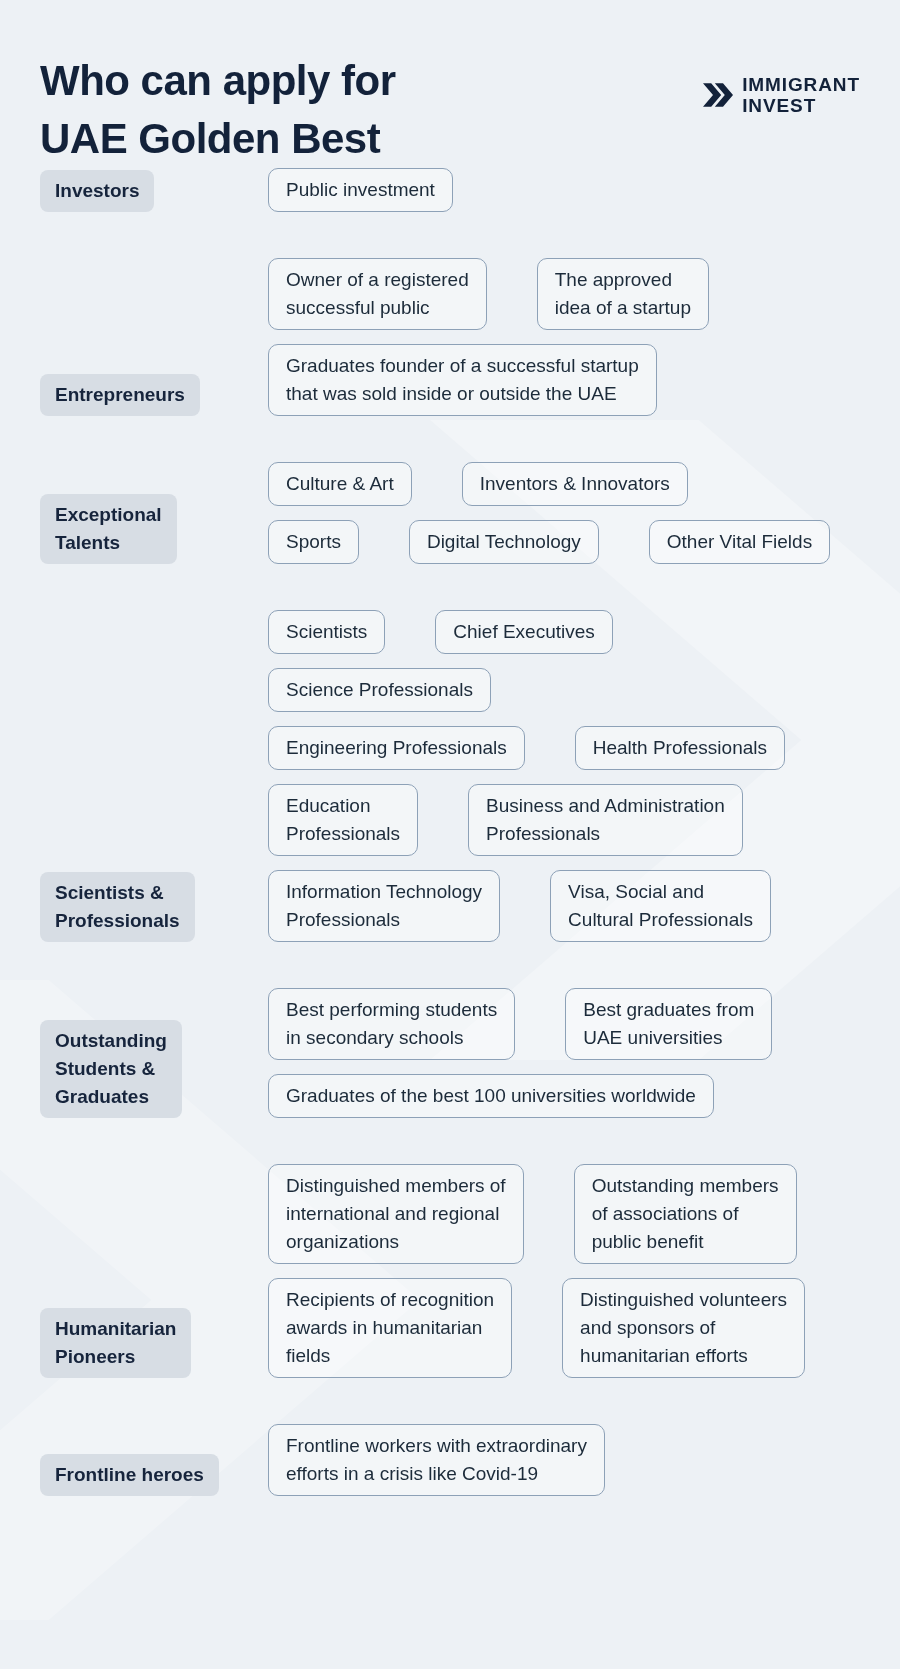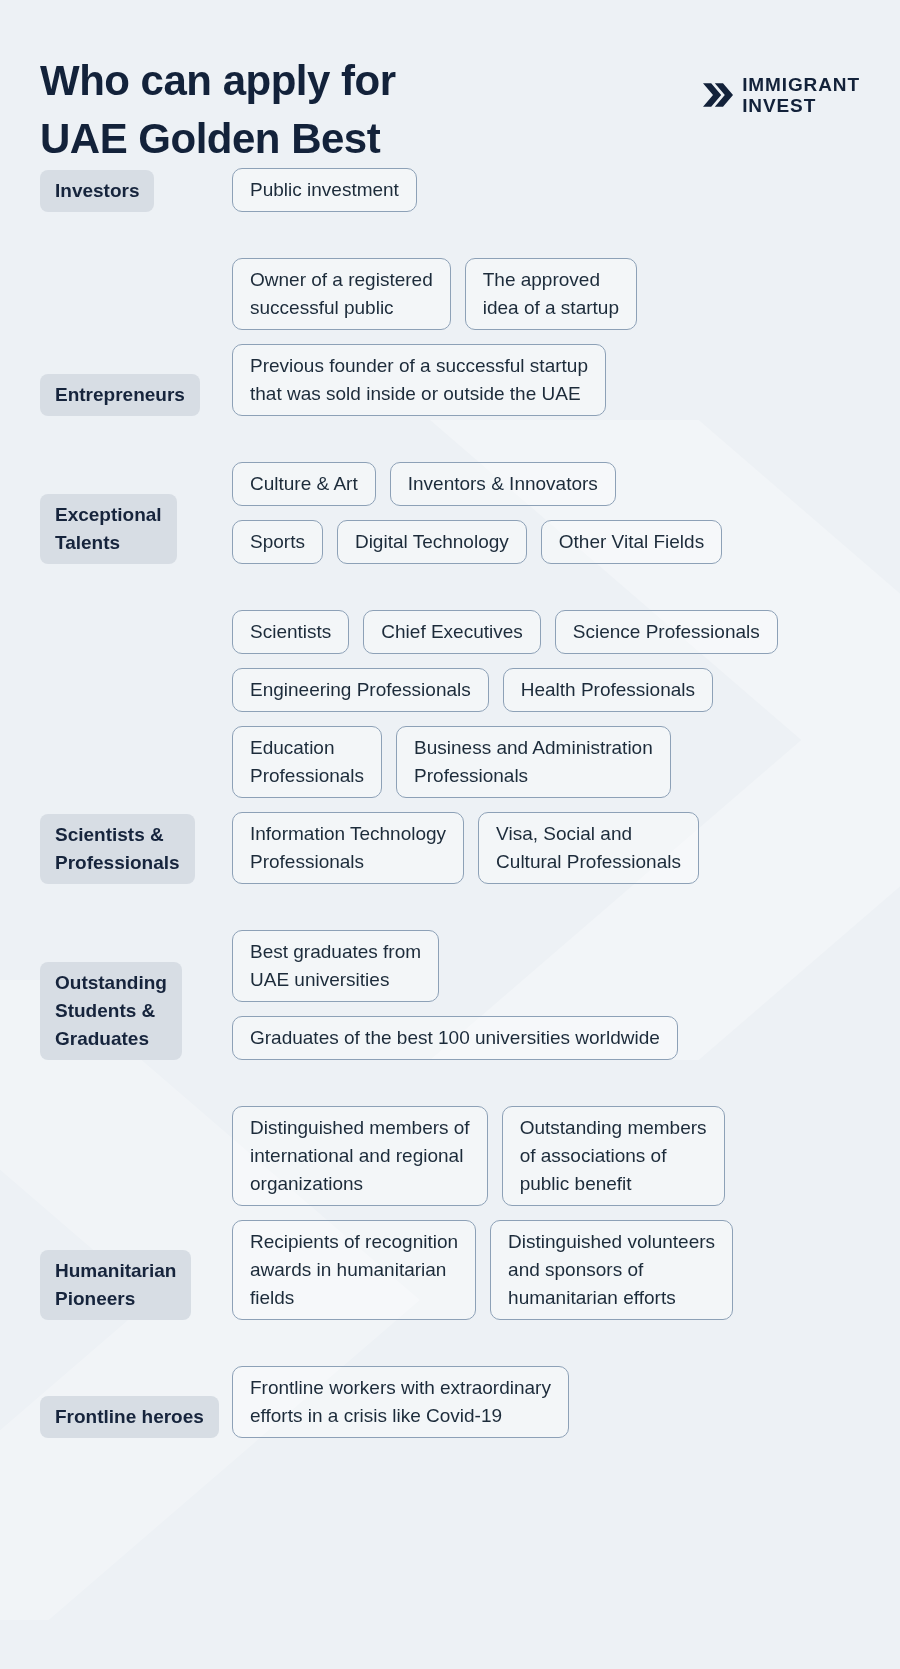--- a/index.html
+++ b/index.html
@@ -103,20 +103,21 @@
   .pill {
     display: inline-block;
     border: 1px solid #8da1b7;
     border-radius: 10px;
     background: rgba(255,255,255,0.35);
     padding: 7px 17px;
     font-size: 19px;
     line-height: 28px;
     white-space: pre-line;
     color: #1c2b3a;
+    margin-left: 36px;
   }
 </style>
 </head>
 <body>
 
 <div class="bg-chevron chev-1"></div>
 <div class="bg-chevron chev-2"></div>
 
 <div class="page">
 
@@ -152,21 +153,21 @@
       <span class="category-pill">Entrepreneurs</span>
     </div>
     <div class="section-right">
       <div class="pill-row">
         <span class="pill">Owner of a registered
 successful public</span>
         <span class="pill">The approved
 idea of a startup</span>
       </div>
       <div class="pill-row">
-        <span class="pill">Previous founder of a successful startup
+        <span class="pill">Graduates founder of a successful startup
 that was sold inside or outside the UAE</span>
       </div>
     </div>
   </div>
 
   <div class="section">
     <div class="section-left">
       <span class="category-pill">Exceptional
 Talents</span>
     </div>
@@ -214,20 +215,22 @@
   </div>
 
   <div class="section">
     <div class="section-left">
       <span class="category-pill">Outstanding
 Students &amp;
 Graduates</span>
     </div>
     <div class="section-right">
       <div class="pill-row">
+        <span class="pill">Best performing students
+in secondary schools</span>
         <span class="pill">Best graduates from
 UAE universities</span>
       </div>
       <div class="pill-row">
         <span class="pill">Graduates of the best 100 universities worldwide</span>
       </div>
     </div>
   </div>
 
   <div class="section">

